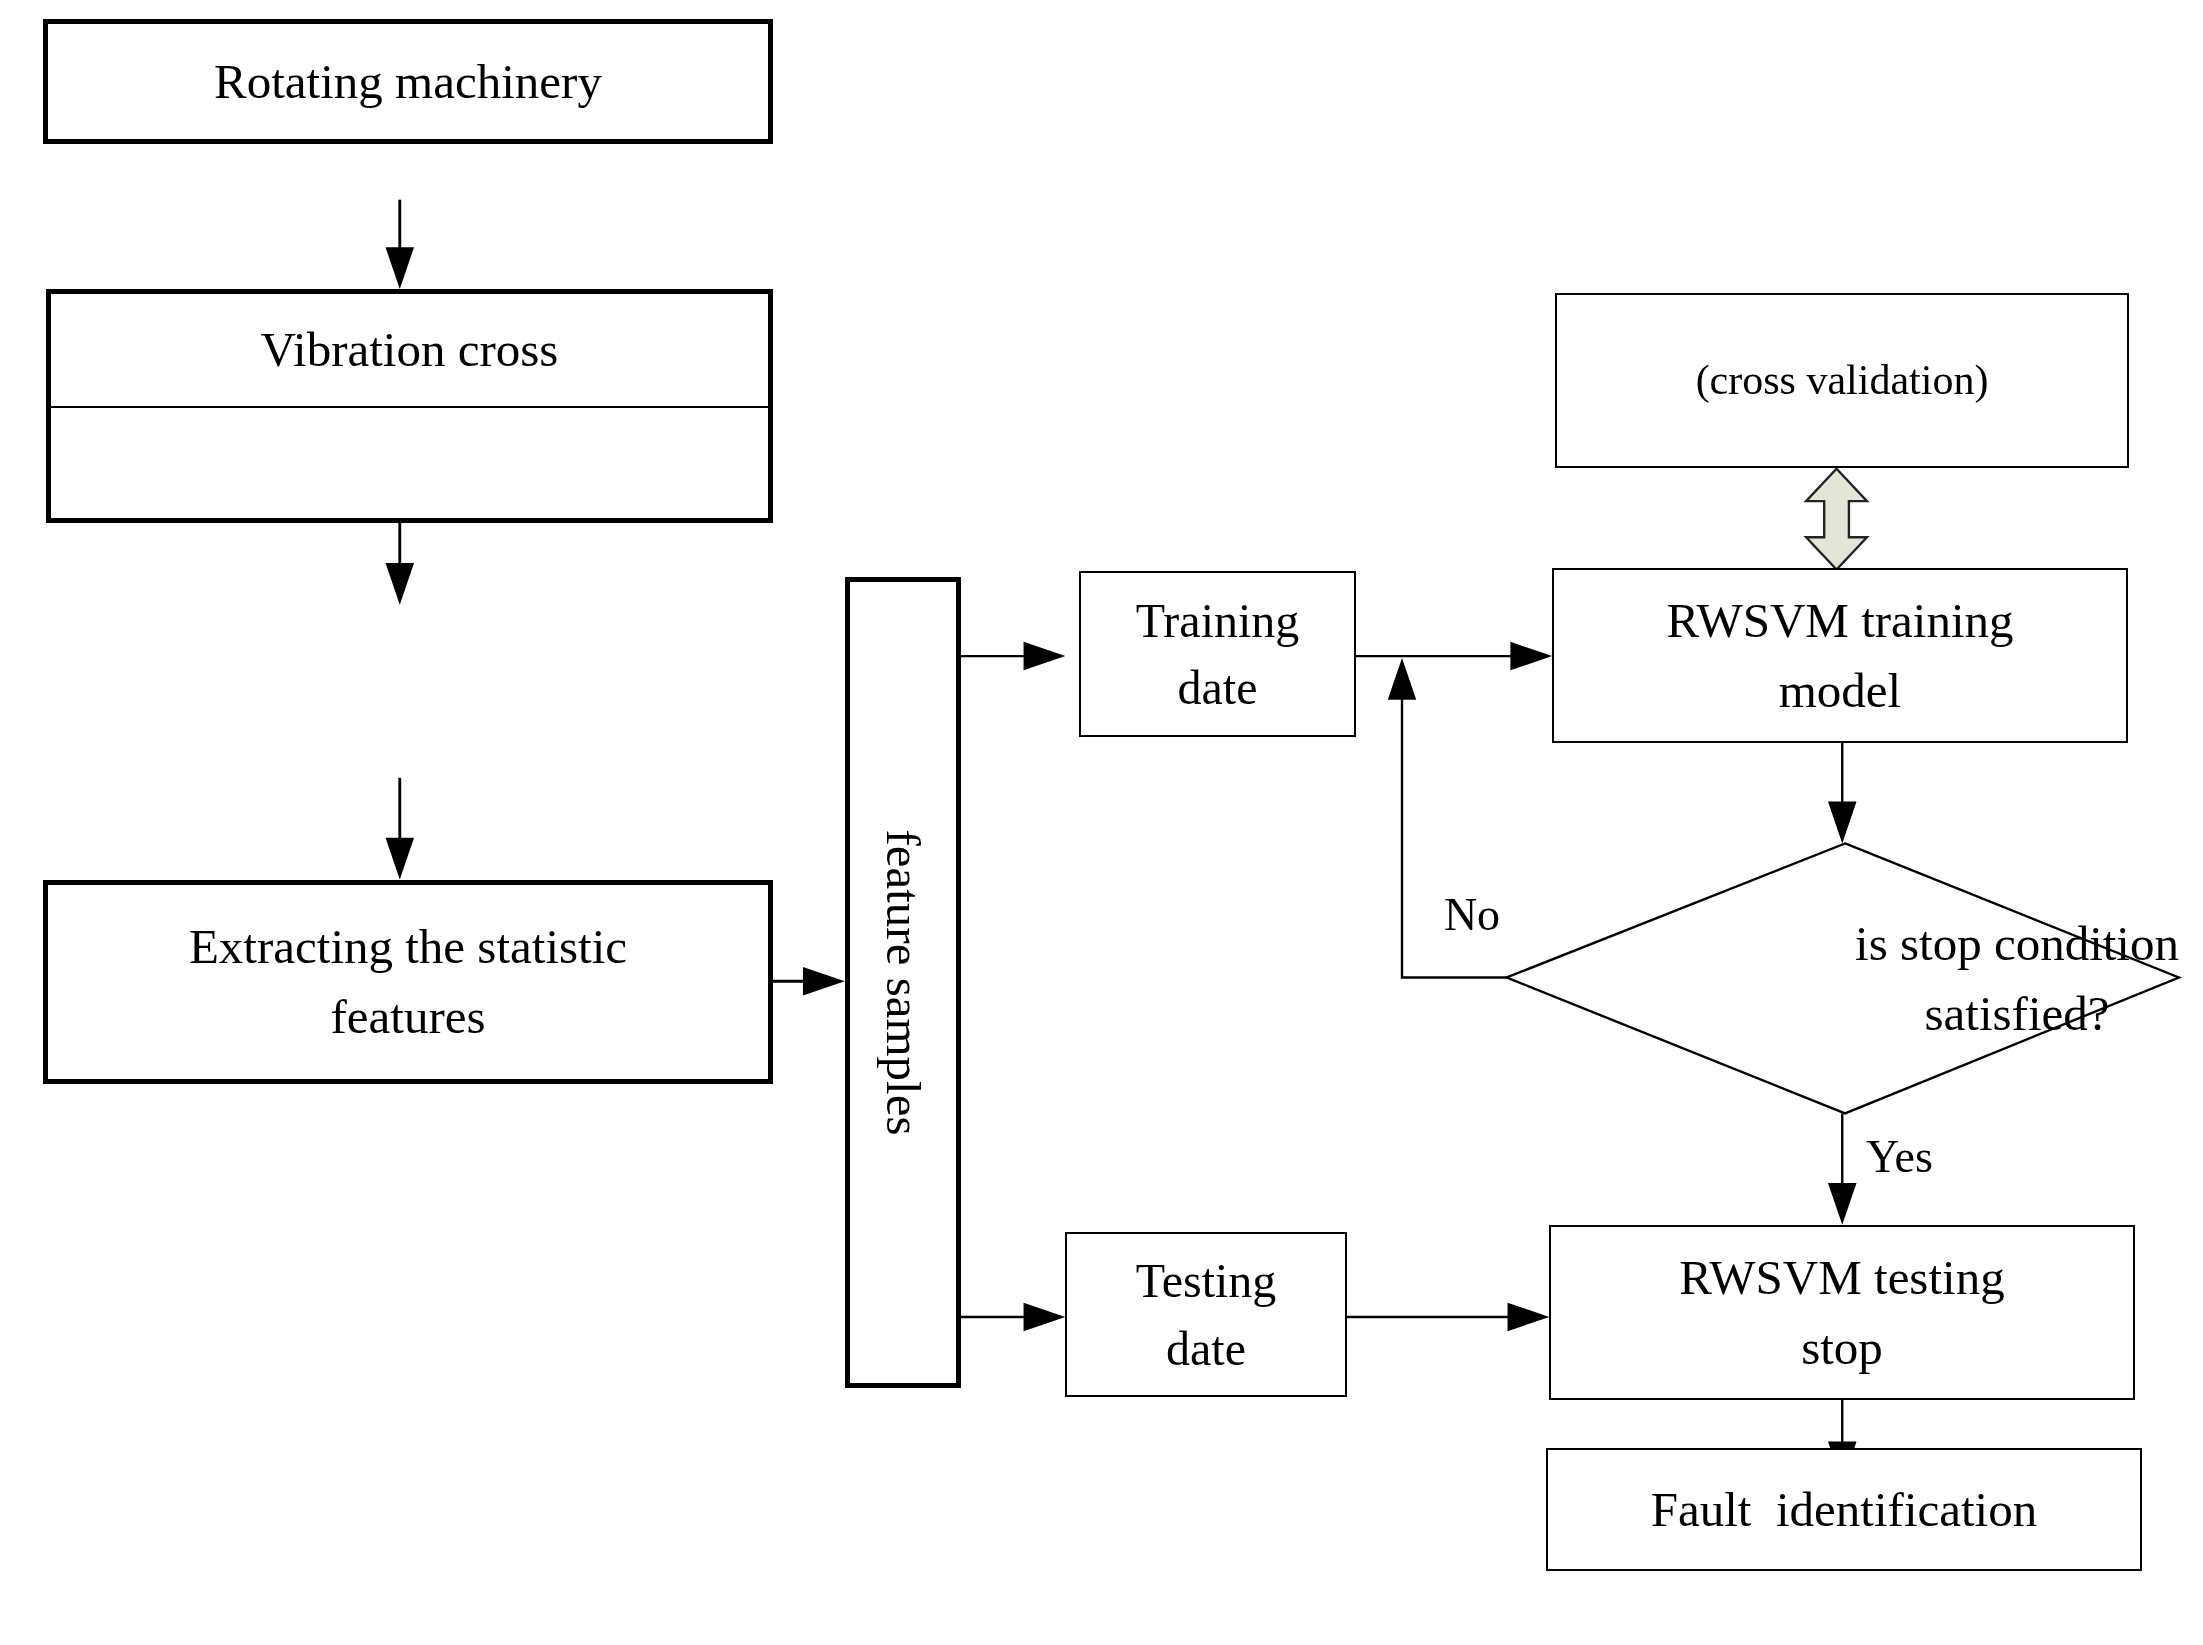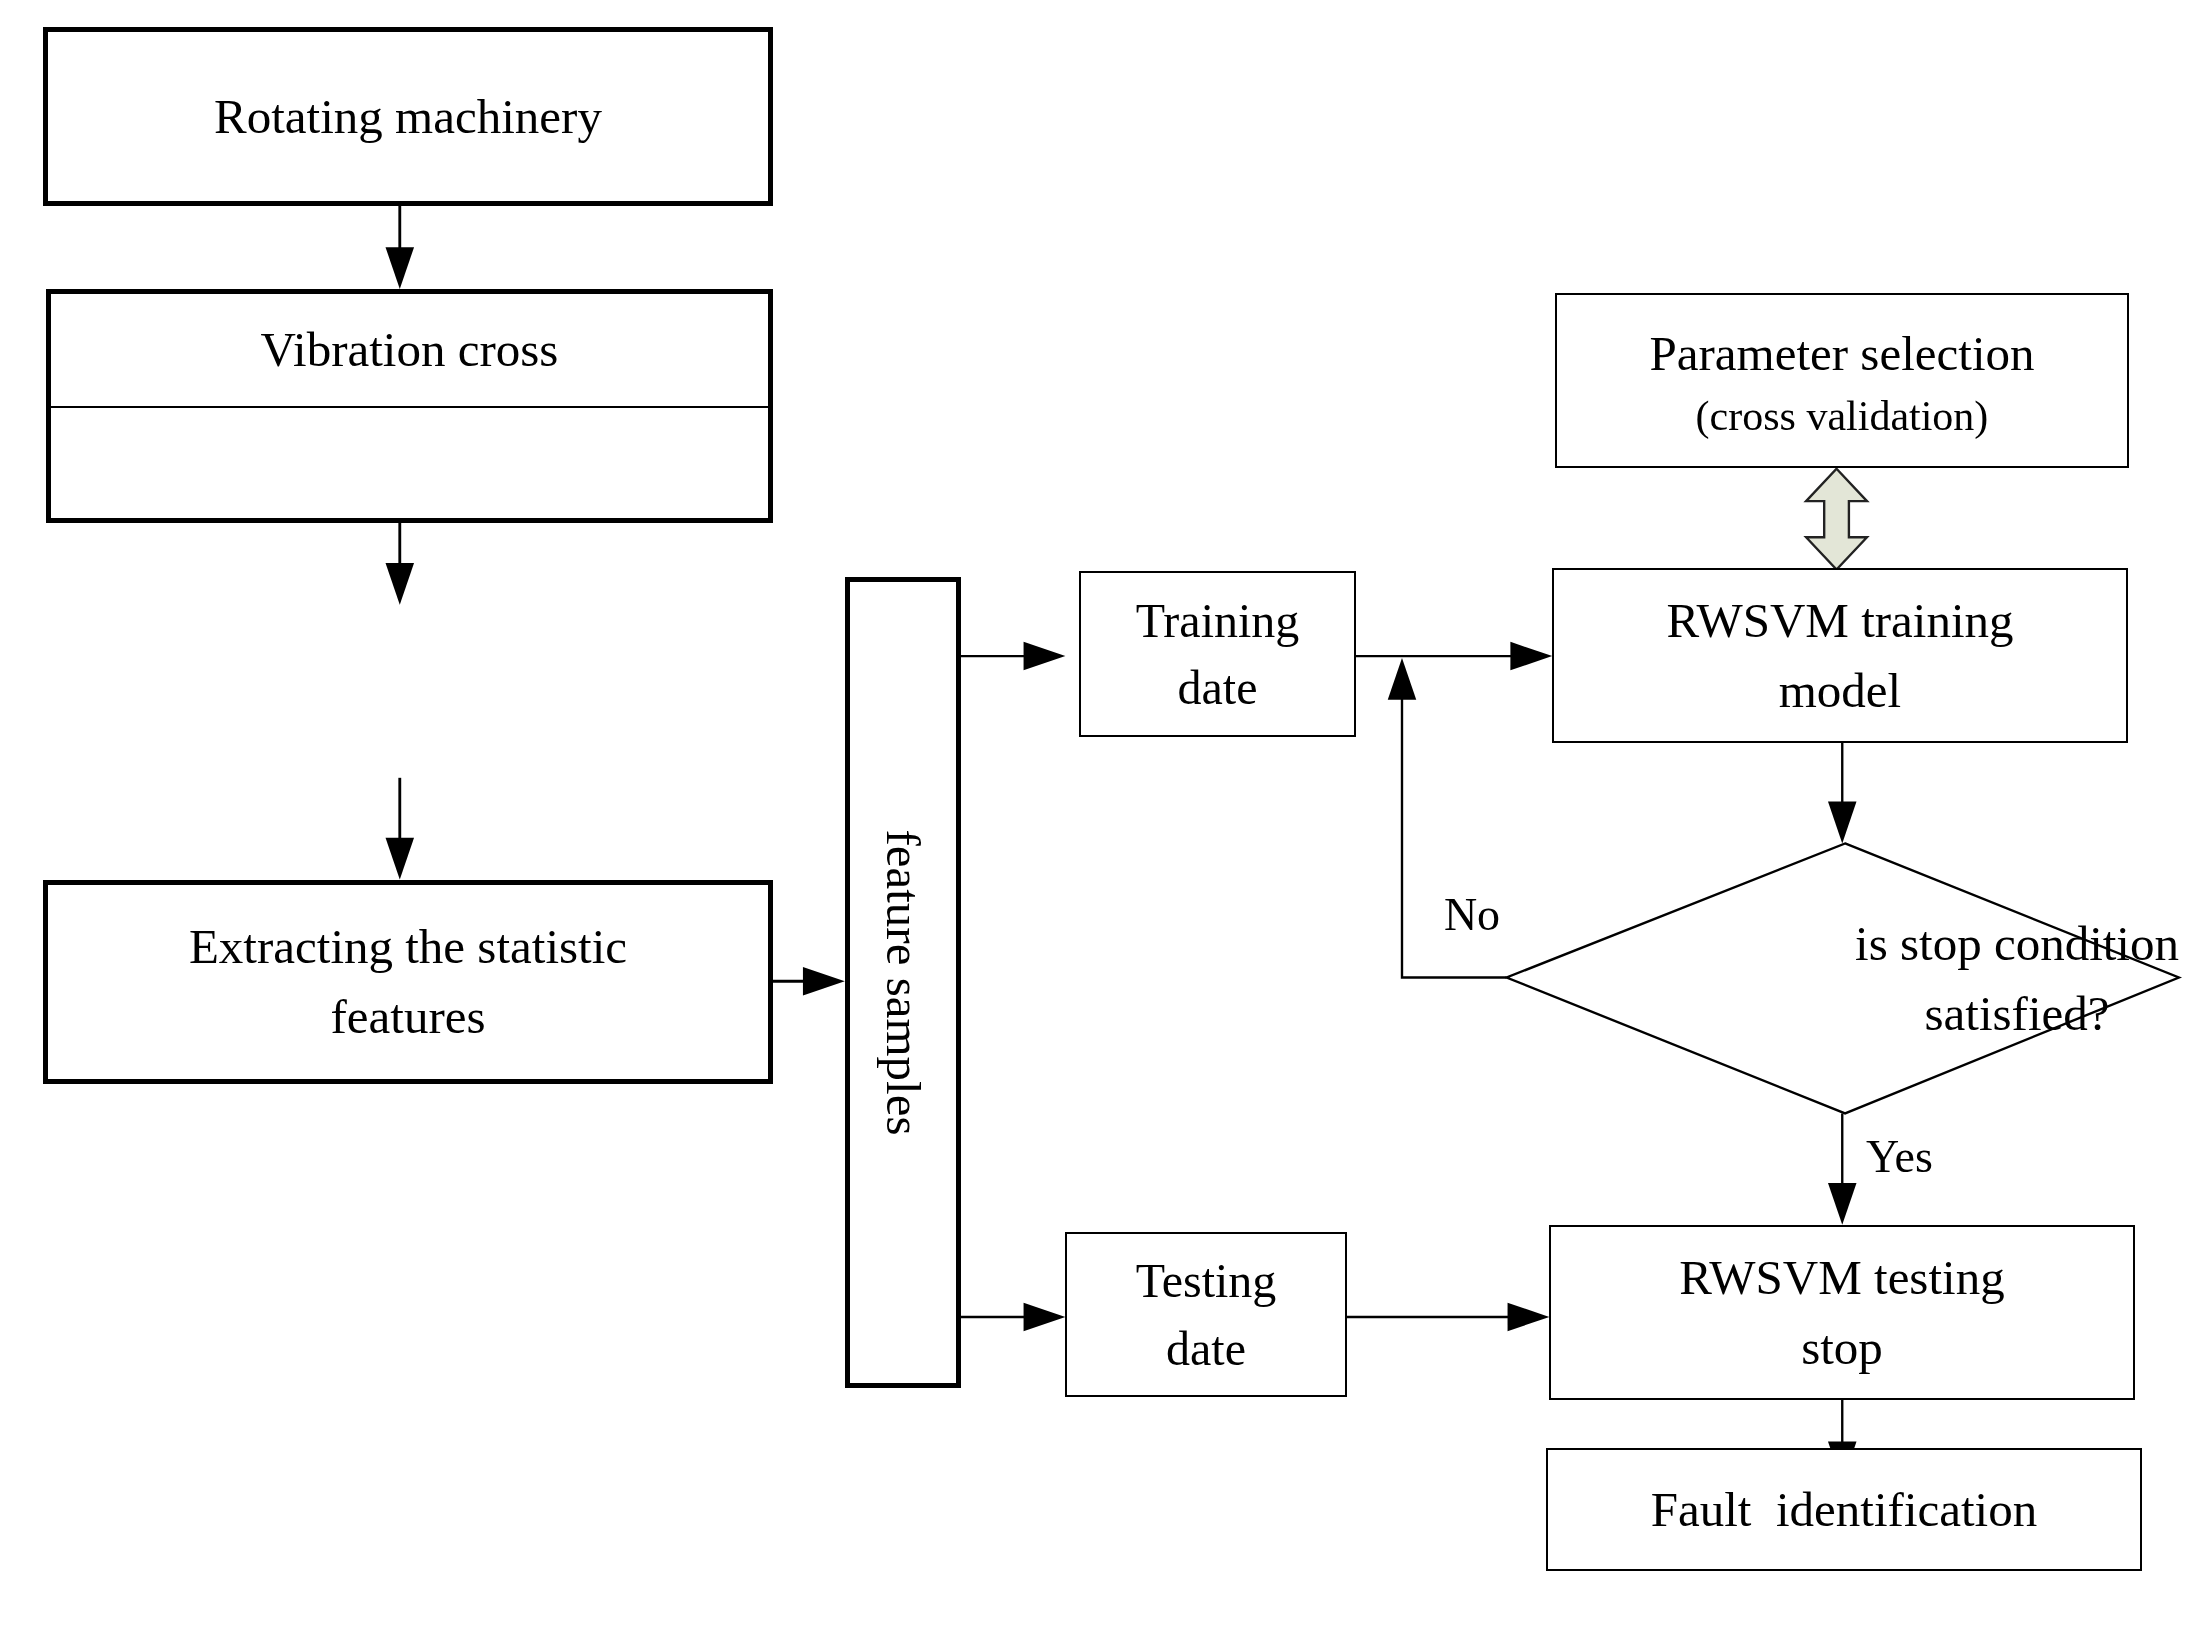--- a/index.html
+++ b/index.html
@@ -92,21 +92,21 @@
     <polygon points="1937,1288 1922,1244 1952,1244" fill="#000"></polygon>
 
     <line x1="1937" y1="1472" x2="1937" y2="1522" stroke="#000" stroke-width="2.5"></line>
     <polygon points="1937,1560 1922,1516 1952,1516" fill="#000"></polygon>
 
     <polygon id="double-arrow" points="1931,493 1963,527 1944,527 1944,565 1963,565 1931,599 1899,565 1918,565 1918,527 1899,527" fill="#e3e6d7" stroke="#222222" stroke-width="2.5"></polygon>
 
     <polyline id="waveform" points="58,494 62,475 66,482 70,473 74,516 78,462 82,499 86,493 90,472 94,515 98,467 102,490 106,478 110,509 114,488 118,481 122,474 126,485 130,473 134,491 138,508 142,476 146,478 150,458 154,488 158,527 162,499 166,508 170,472 174,498 178,497 182,525 186,513 190,490 194,477 198,521 202,488 206,507 210,468 214,492 218,518 222,478 226,482 230,477 234,469 238,475 242,447 246,479 250,493 254,499 258,497 262,481 266,467 270,480 274,521 278,489 282,520 286,519 290,463 294,500 298,469 302,494 306,508 310,495 314,470 318,488 322,507 326,472 330,467 334,470 338,478 342,466 346,503 350,462 354,472 358,471 362,511 366,483 370,502 374,500 378,491 382,499 386,471 390,487 394,473 398,509 402,511 406,467 410,498 414,475 418,485 422,480 426,512 430,472 434,518 438,476 442,469 446,503 450,493 454,447 458,468 462,510 466,481 470,473 474,486 478,501 482,507 486,447 490,528 494,475 498,475 502,489 506,503 510,479 514,495 518,502 522,475 526,482 530,485 534,472 538,482 542,492 546,489 550,472 554,493 558,497 562,499 566,503 570,513 574,462 578,461 582,478 586,475 590,465 594,500 598,473 602,516 606,497 610,511 614,519 618,509 622,465 626,517 630,507 634,503 638,505 642,478 646,473 650,485 654,488 658,491 662,501 666,461 670,526 674,473 678,510 682,498 686,494 690,493 694,481 698,474 702,513 706,531 710,527 714,511 718,457 722,496 726,456 730,460 734,475 738,505 742,469 746,472 750,478 754,521 758,512 762,498 766,494 770,473 774,507 778,471 782,466 786,508 790,511" fill="none" stroke="#3dbd7d" stroke-width="2"></polyline>
   </svg>
 
-  <div class="box thick" style="left:43px;top:27px;width:730px;height:179px;">
+  <div class="box thick" style="left:43px;top:19px;width:730px;height:125px;">
     <div class="label">Rotating machinery</div>
   </div>
 
   <div class="box thick" style="left:46px;top:289px;width:727px;height:234px;">
     <div class="vib-title">
       <div class="label">Vibration cross</div>
     </div>
   </div>
 
 
@@ -124,21 +124,20 @@
 date</div>
   </div>
 
   <div class="box" style="left:1065px;top:1232px;width:282px;height:165px;">
     <div class="label label-sm">Testing
 date</div>
   </div>
 
   <div class="box" style="left:1555px;top:293px;width:574px;height:175px;">
     <div>
-      <span class="param-line1">Parameter selection</span>
       <span class="param-line2">(cross validation)</span>
     </div>
   </div>
 
   <div class="box" style="left:1552px;top:568px;width:576px;height:175px;">
     <div class="label">RWSVM training
 model</div>
   </div>
 
   <div class="diamond-label">

